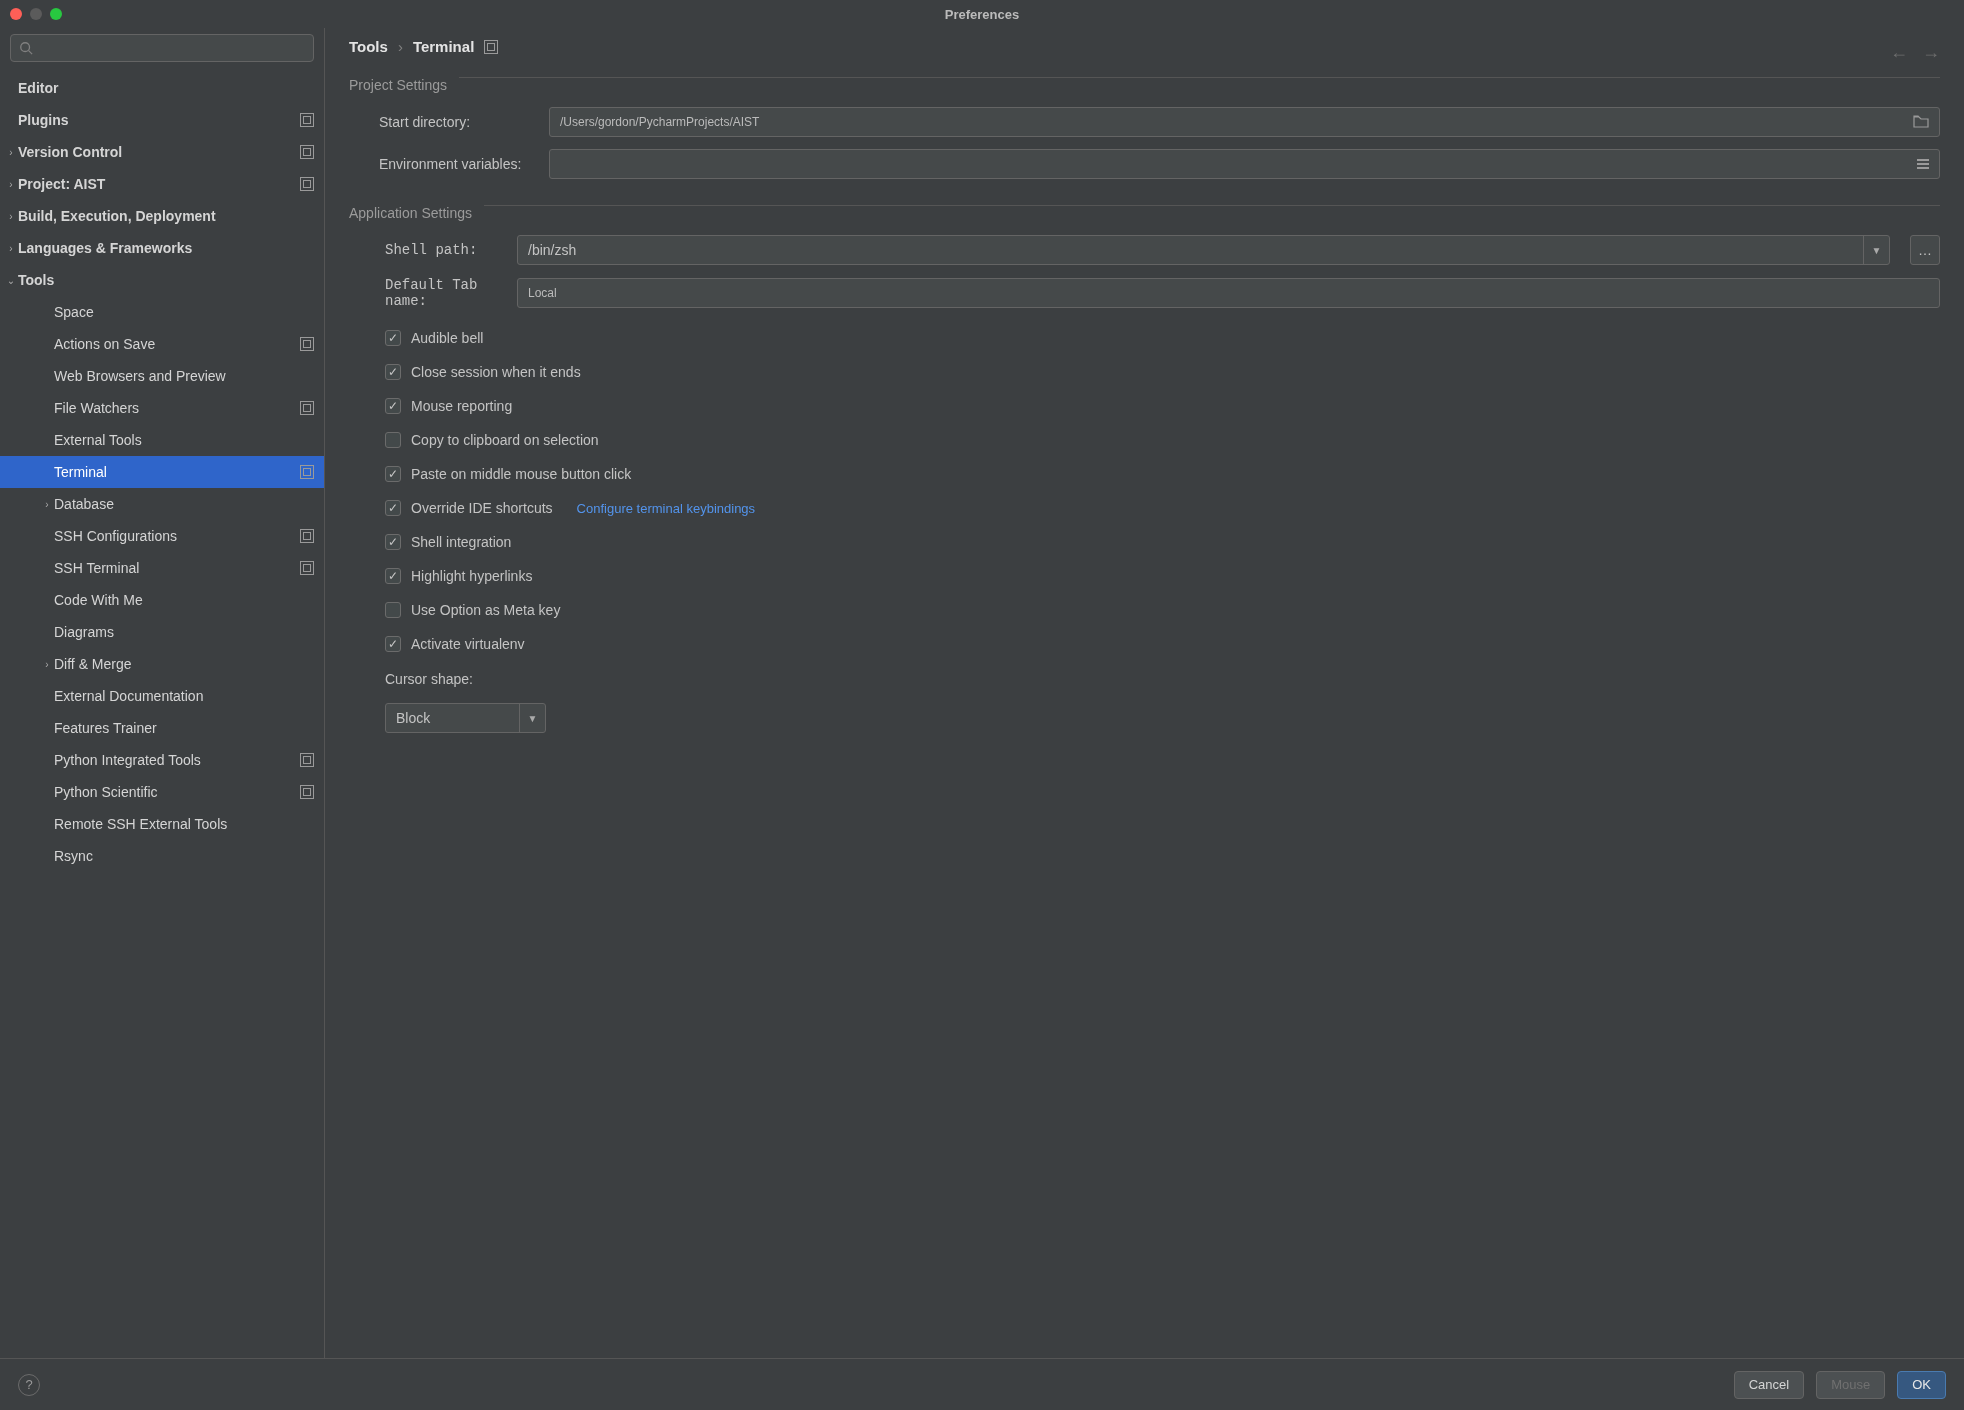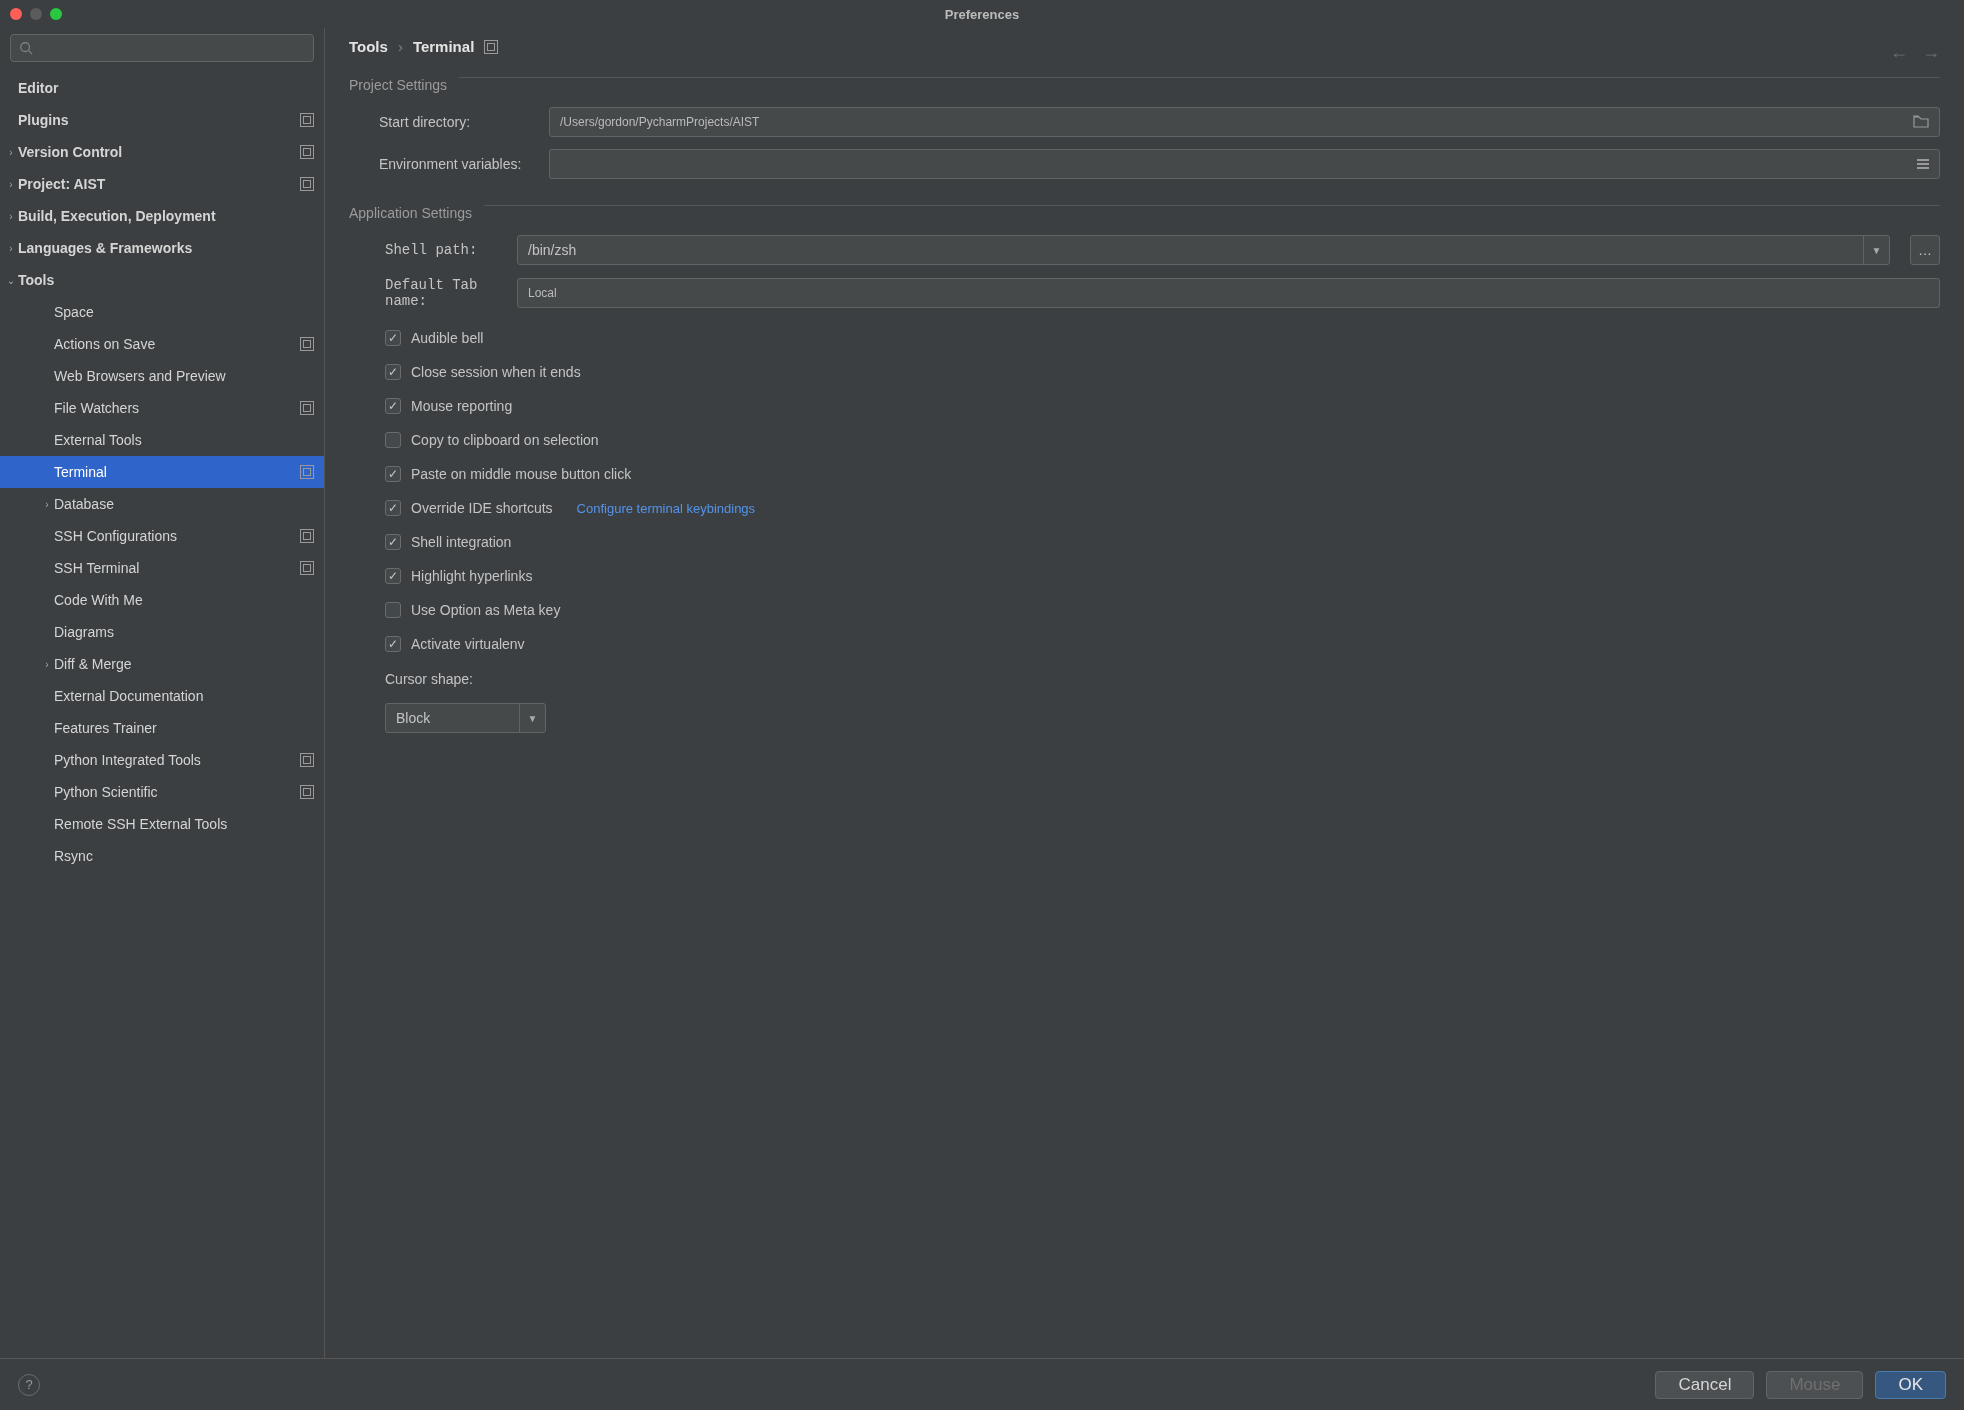--- a/index.html
+++ b/index.html
@@ -155,21 +155,21 @@
     height: 52px; border-top: 1px solid #555;
     display: flex; align-items: center; padding: 0 18px;
     flex-shrink: 0;
   }
   .help-btn {
     width: 22px; height: 22px; border: 1px solid #6b6b6b; border-radius: 50%;
     display: flex; align-items: center; justify-content: center; color: #9a9a9a; font-size: 13px;
   }
   .footer-spacer { flex: 1; }
   .btn {
-    height: 28px; padding: 0 22px; border-radius: 4px; font-size: 17px;
+    height: 28px; padding: 0 14px; border-radius: 4px; font-size: 13px;
     display: flex; align-items: center; border: 1px solid #646464;
     background: #4c5052; color: #d5d5d5; margin-left: 12px;
   }
   .btn.disabled { color: #707070; }
   .btn.primary { background: #365880; border-color: #4a7bb0; color: #e8e8e8; }
 </style>
 </head>
 <body>
 <div class="window">
 

